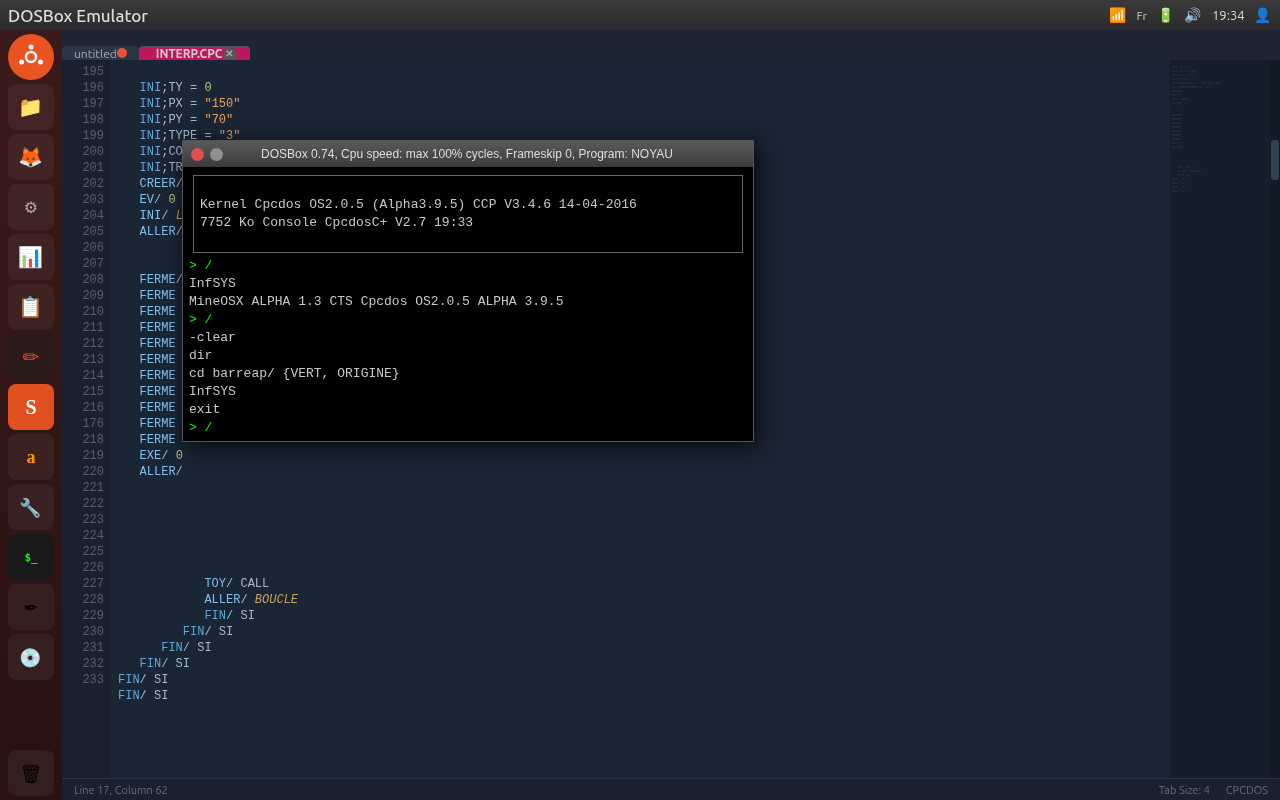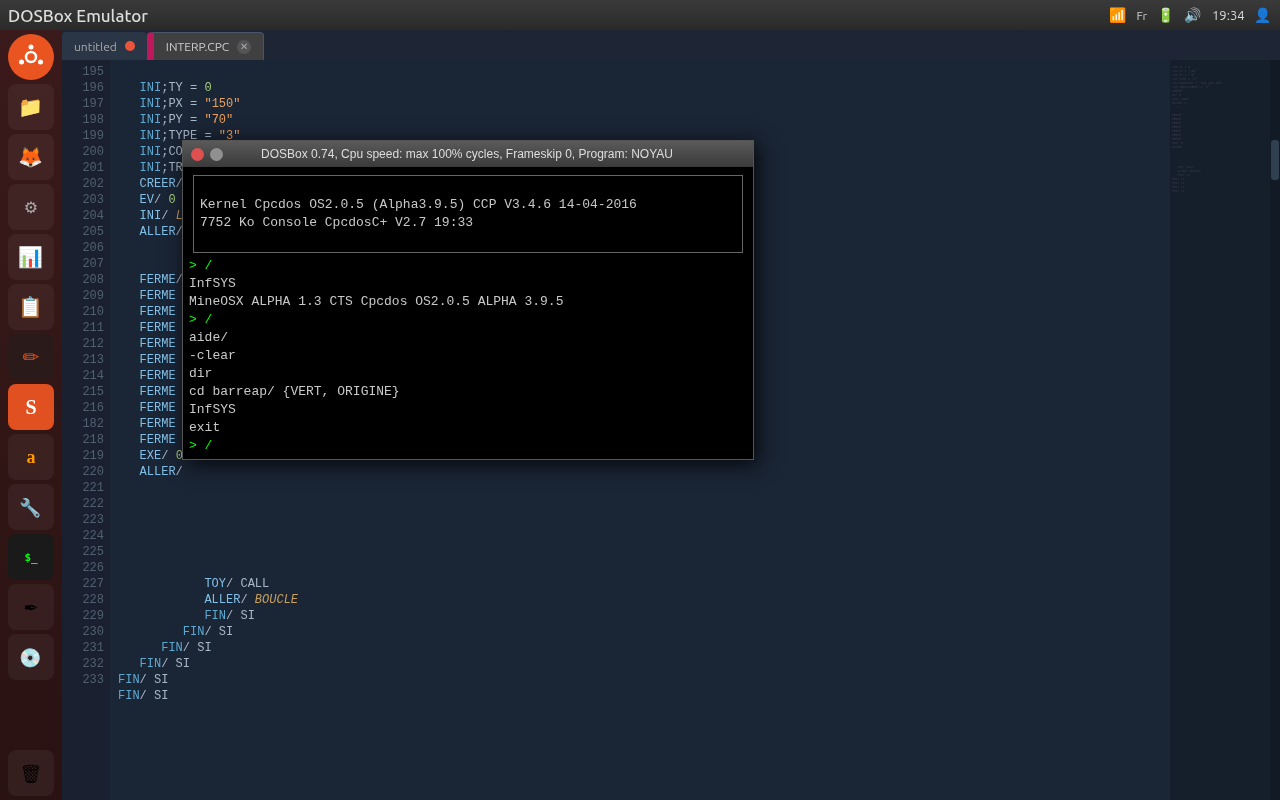--- a/index.html
+++ b/index.html
@@ -103,36 +103,36 @@
 
     
     #tab-bar {
       height: 30px;
       background: #1e2535;
       display: flex;
       align-items: flex-end;
       flex-shrink: 0;
     }
     .tab {
-      height: 28px;
+      height: 14px;
       padding: 0 12px;
       display: flex;
       align-items: center;
-      gap: 8px;
       font-size: 12px;
       cursor: pointer;
       border-top-left-radius: 4px;
       border-top-right-radius: 4px;
     }
     .tab-active {
-      background: #404040;
+      background: #be185d;
       color: #ccc;
       border-top: 1px solid #4a5568;
-      border-left: 7px solid #be185d;
+      border-left: 5px solid #be185d;
       border-right: 1px solid #4a5568;
+      font-weight: bold;
     }
     .tab-inactive {
       background: #2a3545;
       color: #888;
     }
     .tab-close {
       width: 14px;
       height: 14px;
       border-radius: 50%;
       background: #555;
@@ -365,21 +365,21 @@
           <div>207</div>
           <div>208</div>
           <div>209</div>
         <div>210</div>
           <div>211</div>
           <div>212</div>
           <div>213</div>
           <div>214</div>
         <div>215</div>
           <div>216</div>
-          <div>182</div>
+          <div>176</div>
           <div>218</div>
           <div>219</div>
         <div>220</div>
           <div>221</div>
           <div>222</div>
           <div>223</div>
           <div>224</div>
         <div>225</div>
           <div>226</div>
           <div>227</div>
@@ -467,40 +467,46 @@
 FIN/ SI
 FIN/ SI
         </div>
       </div>
 
       <div id="editor-scrollbar">
         <div id="scrollbar-thumb"></div>
       </div>
     </div>
 
+    <div id="status-bar">
+      <span>Line 17, Column 62</span>
+      <div style="display:flex;gap:16px;">
+        <span>Tab Size: 4</span>
+        <span>CPCDOS</span>
+      </div>
+    </div>
   </div>
 </div>
 
 <div id="dosbox-window">
   <div id="dosbox-titlebar">
     <span class="win-btn win-close"></span>
     <span class="win-btn win-min"></span>
     <span id="dosbox-title-text">DOSBox 0.74, Cpu speed: max 100% cycles, Frameskip  0, Program:   NOYAU</span>
   </div>
   <div id="dosbox-content">
     <div id="dosbox-header-box">
       <div>Kernel Cpcdos OS2.0.5 (Alpha3.9.5) CCP V3.4.6       14-04-2016</div>
       <div>7752 Ko                Console CpcdosC+ V2.7              19:33</div>
     </div>
     <div id="dosbox-terminal-lines">
         <div class="dos-line"><span style="color:#00ff00">&gt; /</span></div>
         <div class="dos-line">InfSYS</div>
         <div class="dos-line">MineOSX ALPHA 1.3 CTS Cpcdos OS2.0.5 ALPHA 3.9.5</div>
         <div class="dos-line"><span style="color:#00ff00">&gt; /</span></div>
-        <div class="dos-line">aide/</div>
         <div class="dos-line">-clear</div>
         <div class="dos-line">dir</div>
         <div class="dos-line">cd barreap/  {VERT, ORIGINE}</div>
         <div class="dos-line">InfSYS</div>
         <div class="dos-line">exit</div>
         <div class="dos-line"><span style="color:#00ff00">&gt; /</span></div>
       </div>
   </div>
 </div>
 

